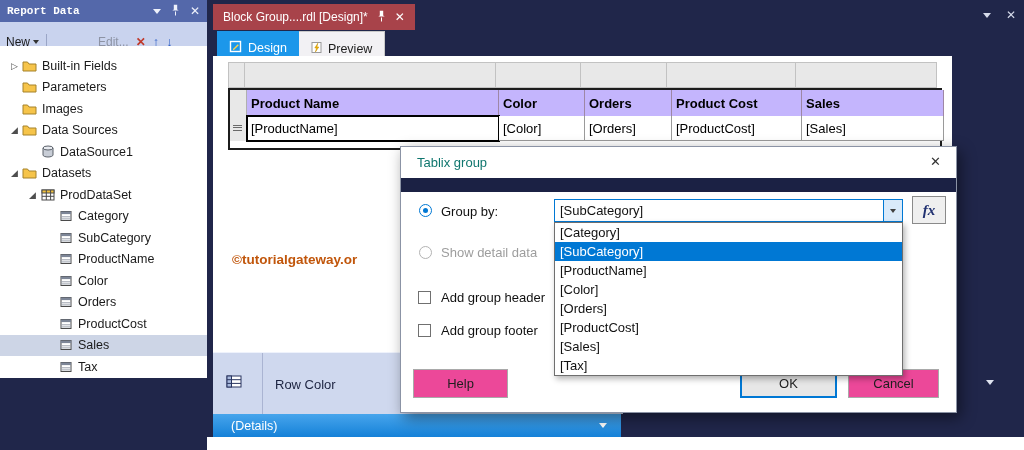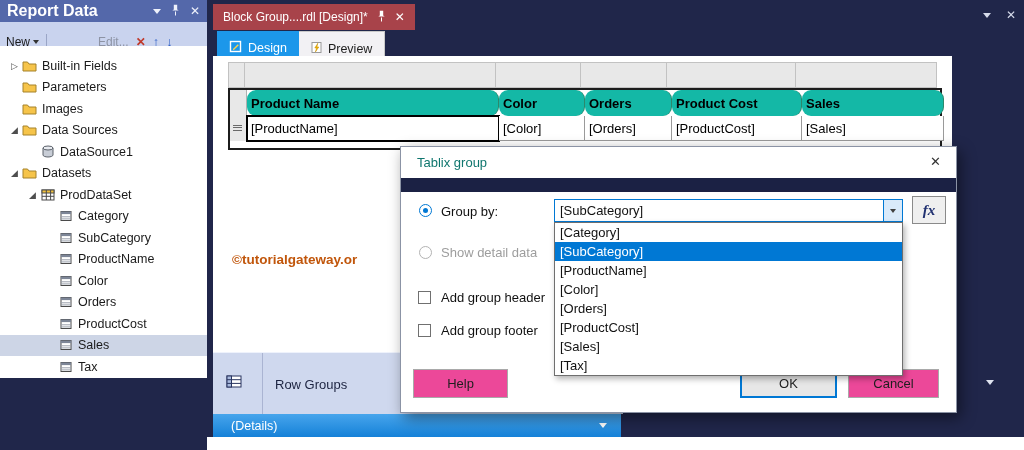--- a/index.html
+++ b/index.html
@@ -4,21 +4,21 @@
 <style>
   * { box-sizing: border-box; margin: 0; padding: 0; }
   body { background:#444; }
   #app { position:relative; width:1024px; height:450px; background:#20264a;
          font-family:"Liberation Sans", sans-serif; overflow:hidden; cursor:default; }
 
   
   .panel { position:absolute; left:0; top:0; width:207px; height:450px; }
   .panel-header { position:absolute; left:0; top:0; right:0; height:22px; background:#5468aa;
                   display:flex; align-items:center; padding:0 7px; color:#fff; }
-  .panel-title { font-size:16px; font-weight:bold; flex:1; }
+  .panel-title { font-size:11px; font-weight:bold; flex:1;font-family:Liberation Mono, monospace; }
   .ph-icons { display:flex; align-items:center; gap:10px; color:#eef1fb; font-size:12px; }
   .panel-toolbar { position:absolute; left:0; top:22px; right:0; height:40px; background:#c9d3ee;
                    border-bottom:1px solid #98a3c4; display:flex; align-items:center; gap:7px;
                    padding:0 6px; font-size:12px; color:#1c1c1c; }
   .tb-btn { display:inline-flex; align-items:center; gap:3px; }
   .tb-btn.disabled { color:#8d93a4;margin-left:44px; }
   .tb-btn.del { color:#c0392b; font-weight:bold; }
   .tb-btn.up, .tb-btn.down { color:#2b5cc4; font-weight:bold; font-size:13px; }
   .tb-sep { width:1px; height:15px; background:#9aa5c6; }
   .tree { position:absolute; left:0; top:46px; right:0; height:332px; background:#fff; padding-top:9px; }
@@ -45,21 +45,21 @@
   .hc { background:#e8e8e8; border:1px solid #c2c2c2; margin-right:-1px; }
   .w-corner { width:17px; } .w0 { width:252px; } .w1 { width:86px; }
   .w2 { width:87px; } .w3 { width:130px; } .w4 { width:142px; }
   .tablix { position:absolute; left:15px; top:32px; width:714px; height:62px; border:2px solid #1c1c1c; background:#fff; }
   .rowhandle { position:absolute; left:0; top:0; width:17px; height:51px; background:#e8e8e8; border-right:1px solid #b0b0b0; }
   .grip { position:absolute; left:3px; top:33px; width:9px; }
   .grip i { display:block; height:1px; background:#6a6a6a; margin:1.5px 0; }
   .trow-h { position:absolute; left:17px; top:0; display:flex; height:26px; }
   .trow-d { position:absolute; left:17px; top:26px; display:flex; height:25px; }
   .cell { padding-left:4px; display:flex; align-items:center; font-size:13px; color:#000; }
-  .cell.h { background:#14b8a6; font-weight:bold; border-right:1px solid rgba(90,50,0,.35);border-radius:9px; }
+  .cell.h { background:#c4b5fd; font-weight:bold; border-right:1px solid rgba(90,50,0,.35); }
   .cell.d { background:#fff; border-right:1px solid #9a9a9a; border-bottom:1px solid #9a9a9a; }
   .cell.d.selcell { outline:2px solid #000; outline-offset:-1px; }
   .watermark { position:absolute; left:19px; top:196px; font-size:13.5px; font-weight:bold; color:#c1560b; }
 
   
   .rowgroups { position:absolute; left:213px; top:352px; width:410px; height:62px; background:#cfd8ee; border-top:1px solid #eef2fc; }
   .rg-icon { position:absolute; left:13px; top:21px; }
   .rg-div { position:absolute; left:49px; top:0; width:1px; height:62px; background:#aab4d2; }
   .rg-label { position:absolute; left:62px; top:24px; font-size:13px; color:#1c2340; }
   .details-bar { position:absolute; left:213px; top:414px; width:408px; height:23px;
@@ -354,21 +354,21 @@
     <div class="watermark">©tutorialgateway.or</div>
   </div>
 
   <div class="rowgroups">
     <span class="rg-icon"><svg width="16" height="13" viewBox="0 0 16 13">
           <rect x="1" y="1" width="14" height="11" fill="#fff" stroke="#2a3560"></rect>
           <rect x="1" y="1" width="4.5" height="11" fill="#a9bade" stroke="#2a3560"></rect>
           <path d="M1 4.7h14M1 8.4h14" stroke="#2a3560" fill="none"></path>
         </svg></span>
     <span class="rg-div"></span>
-    <span class="rg-label">Row Groups</span>
+    <span class="rg-label">Row Color</span>
   </div>
   <div class="details-bar">
     <span>(Details)</span>
     <span class="tri-down"></span>
   </div>
   <div class="bottom-strip"></div>
   <span class="cg-chevron tri-down"></span>
 
   <div class="dialog">
     <div class="dlg-title">Tablix group</div>

